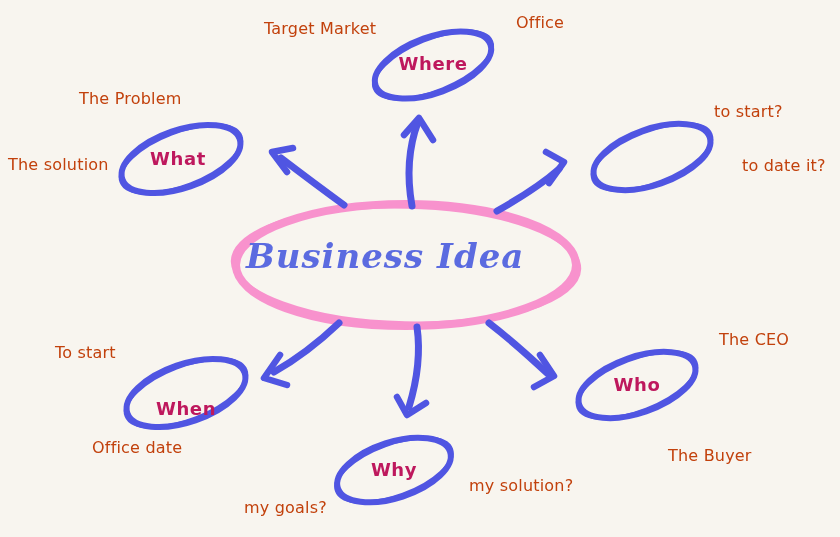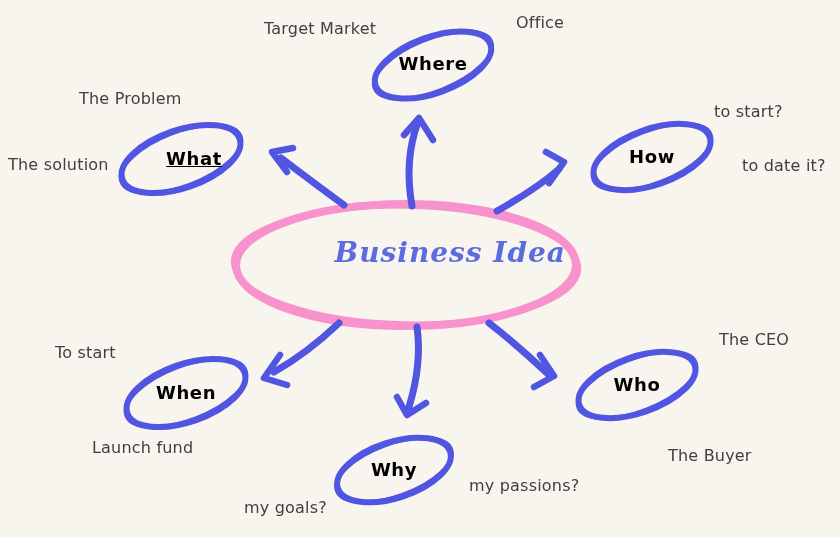--- a/index.html
+++ b/index.html
@@ -14,61 +14,61 @@
   .diagram-svg {
     position: absolute;
     left: 0; top: 0;
     width: 840px; height: 537px;
   }
   .note {
     position: absolute;
     white-space: nowrap;
     font-size: 16px;
     letter-spacing: 0.2px;
-    color: #404040;
+    color: #c2410c;
   }
   .node-label {
     position: absolute;
     width: 100px;
     text-align: center;
     font-size: 18px;
     font-weight: bold;
     letter-spacing: 0.6px;
-    color: #000000;
+    color: #be185d;
   }
   .center-title {
     position: absolute;
     left: 246px; top: 236px;
     width: 320px;
-    text-align: right;
+    text-align: left;
     font-family: "DejaVu Serif", serif;
     font-style: italic;
     font-weight: bold;
-    font-size: 28px;
+    font-size: 34px;
     letter-spacing: 1px;
     color: #5b6be0;
   }
   
   .n-target-market { left: 264px; top: 19px; }
   .n-office        { left: 516px; top: 13px; }
   .n-the-problem   { left: 79px;  top: 89px; }
   .n-the-solution  { left: 8px;   top: 155px; }
   .n-to-start-q    { left: 714px; top: 102px; }
   .n-to-fund-it    { left: 742px; top: 156px; }
   .n-to-start      { left: 55px;  top: 343px; }
   .n-launch-date   { left: 92px;  top: 438px; }
   .n-my-goals      { left: 244px; top: 498px; }
   .n-my-passions   { left: 469px; top: 476px; }
   .n-the-ceo       { left: 719px; top: 330px; }
   .n-the-buyer     { left: 668px; top: 446px; }
   
   .l-where { left: 383px; top: 53px; }
-  .l-what  { left: 144px; top: 148px; text-decoration: underline; }
+  .l-what  { left: 128px; top: 148px; }
   .l-how   { left: 602px; top: 146px; }
-  .l-when  { left: 136px; top: 382px; }
+  .l-when  { left: 136px; top: 398px; }
   .l-why   { left: 344px; top: 459px; }
   .l-who   { left: 587px; top: 374px; }
 </style>
 </head>
 <body>
 
 <div class="canvas">
 
   <svg class="diagram-svg" viewBox="0 0 840 537">
 
@@ -129,31 +129,30 @@
         <ellipse cx="637" cy="385" rx="61" ry="28" stroke-width="6" transform="rotate(-19 637 385)"></ellipse>
         <ellipse cx="637" cy="385" rx="63" ry="26" stroke-width="3.5" transform="rotate(-21 637 385)"></ellipse>
       </g>
     </g>
   </svg>
 
   <div class="center-title">Business Idea</div>
 
   <div class="node-label l-where">Where</div>
   <div class="node-label l-what">What</div>
-  <div class="node-label l-how">How</div>
   <div class="node-label l-when">When</div>
   <div class="node-label l-why">Why</div>
   <div class="node-label l-who">Who</div>
 
   <div class="note n-target-market">Target Market</div>
   <div class="note n-office">Office</div>
   <div class="note n-the-problem">The Problem</div>
   <div class="note n-the-solution">The solution</div>
   <div class="note n-to-start-q">to start?</div>
   <div class="note n-to-fund-it">to date it?</div>
   <div class="note n-to-start">To start</div>
-  <div class="note n-launch-date">Launch fund</div>
+  <div class="note n-launch-date">Office date</div>
   <div class="note n-my-goals">my goals?</div>
-  <div class="note n-my-passions">my passions?</div>
+  <div class="note n-my-passions">my solution?</div>
   <div class="note n-the-ceo">The CEO</div>
   <div class="note n-the-buyer">The Buyer</div>
 
 </div>
 
 </body></html>

